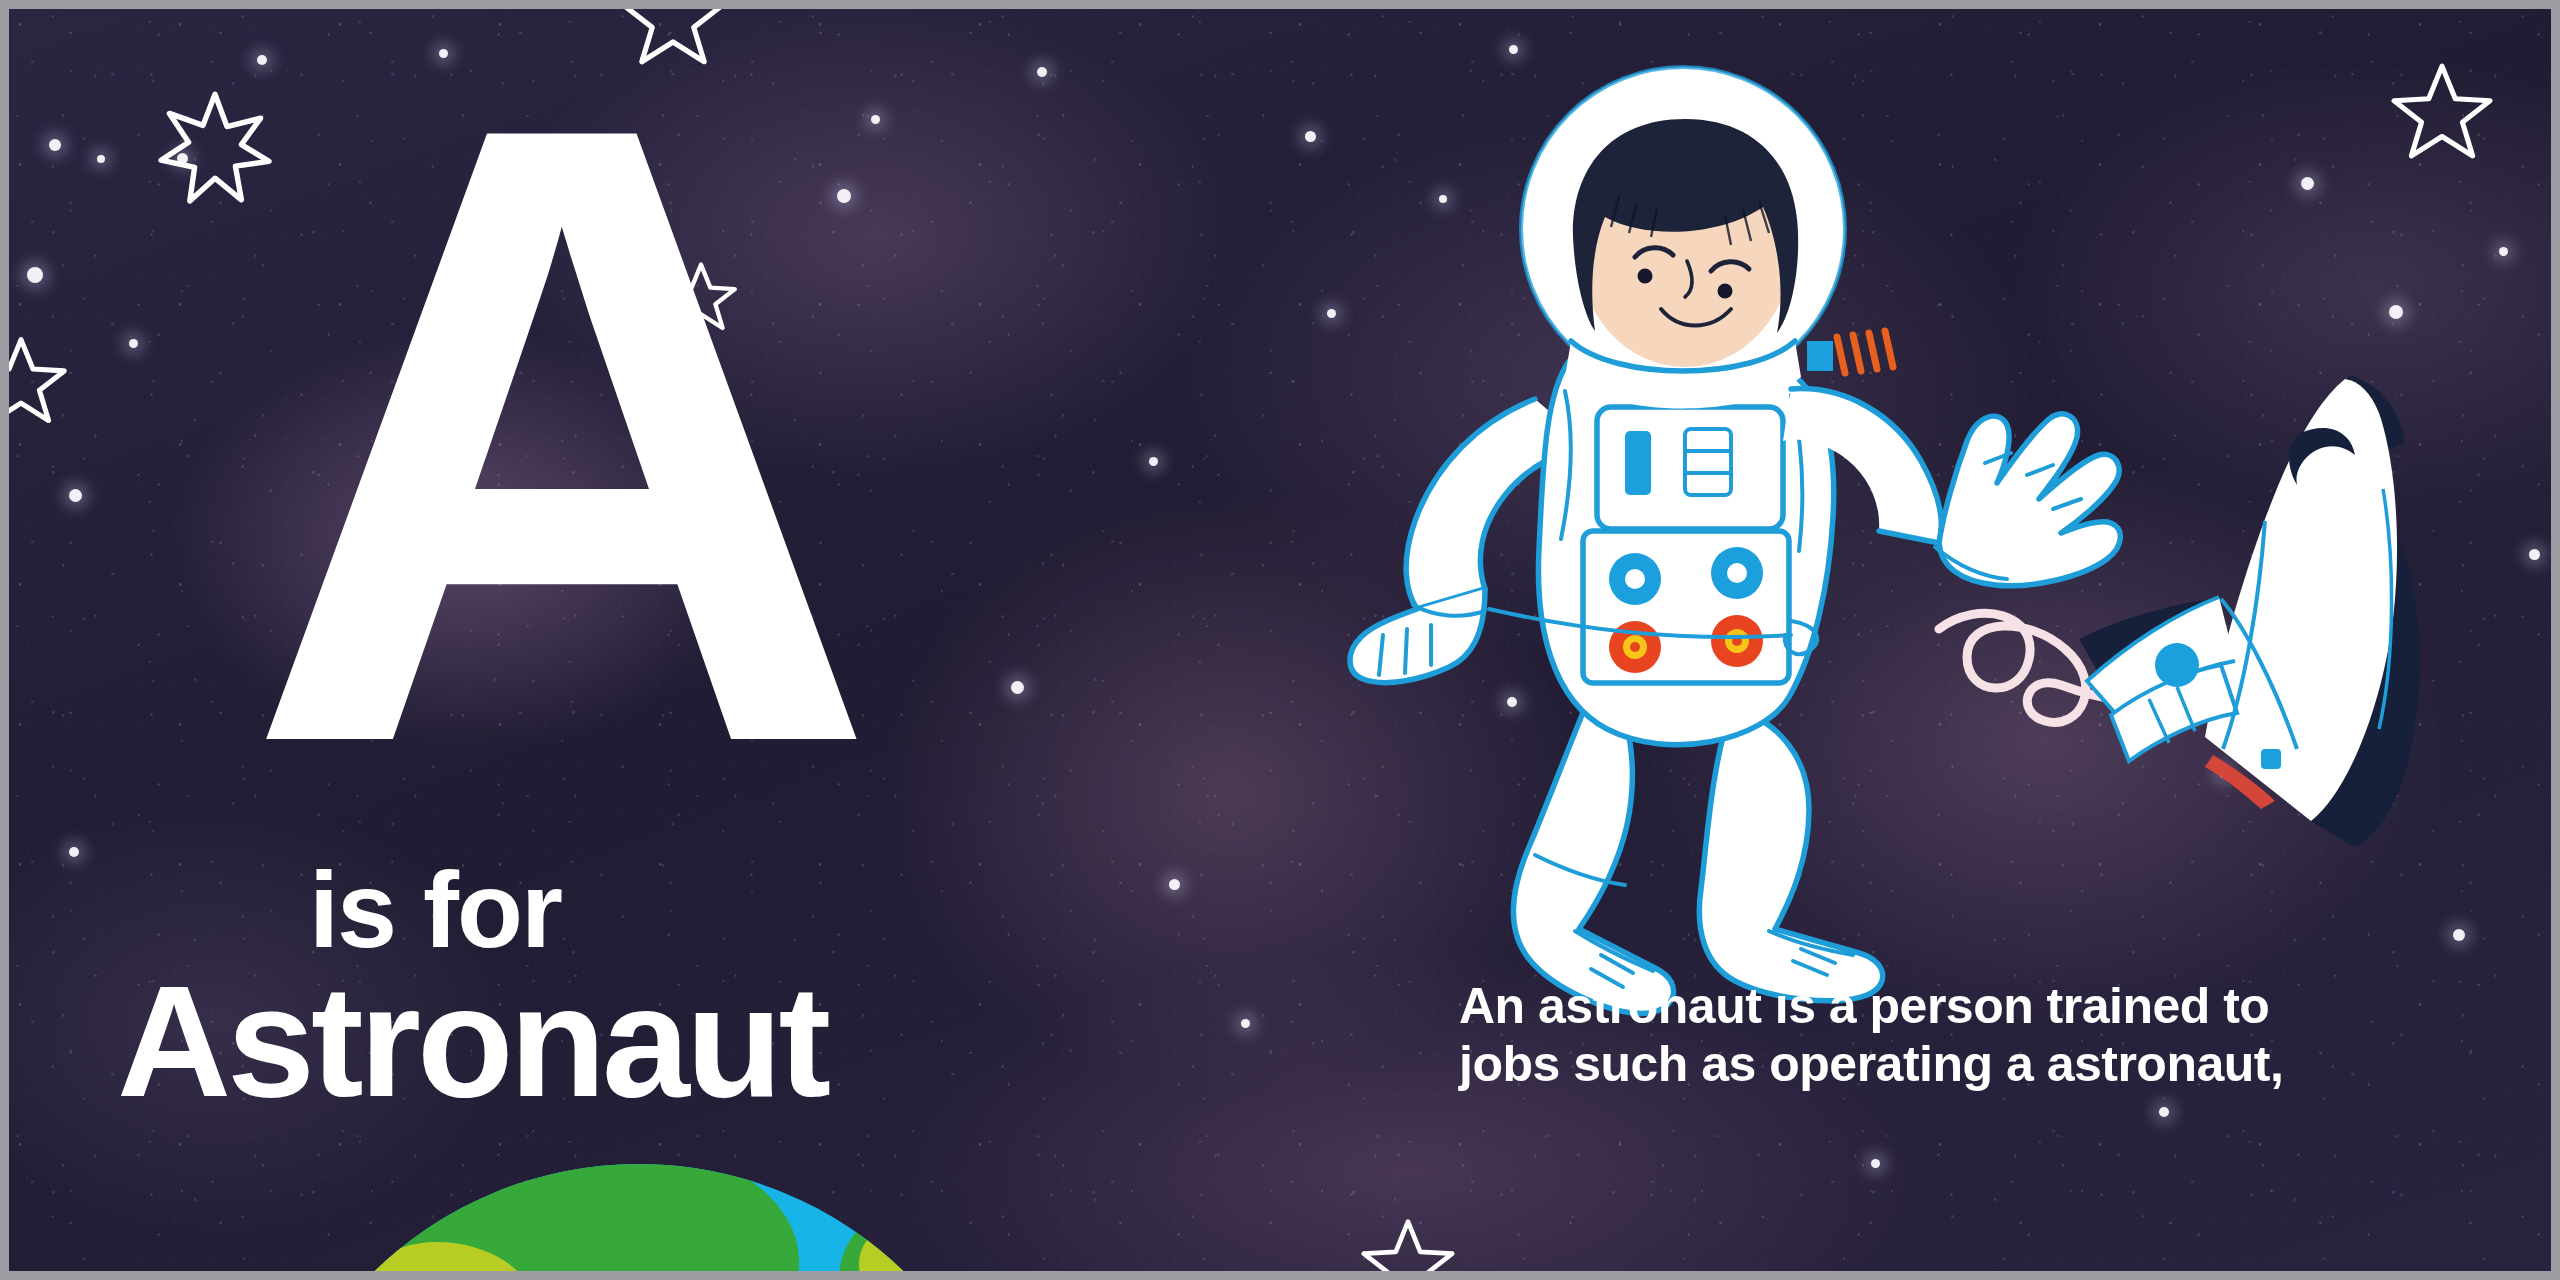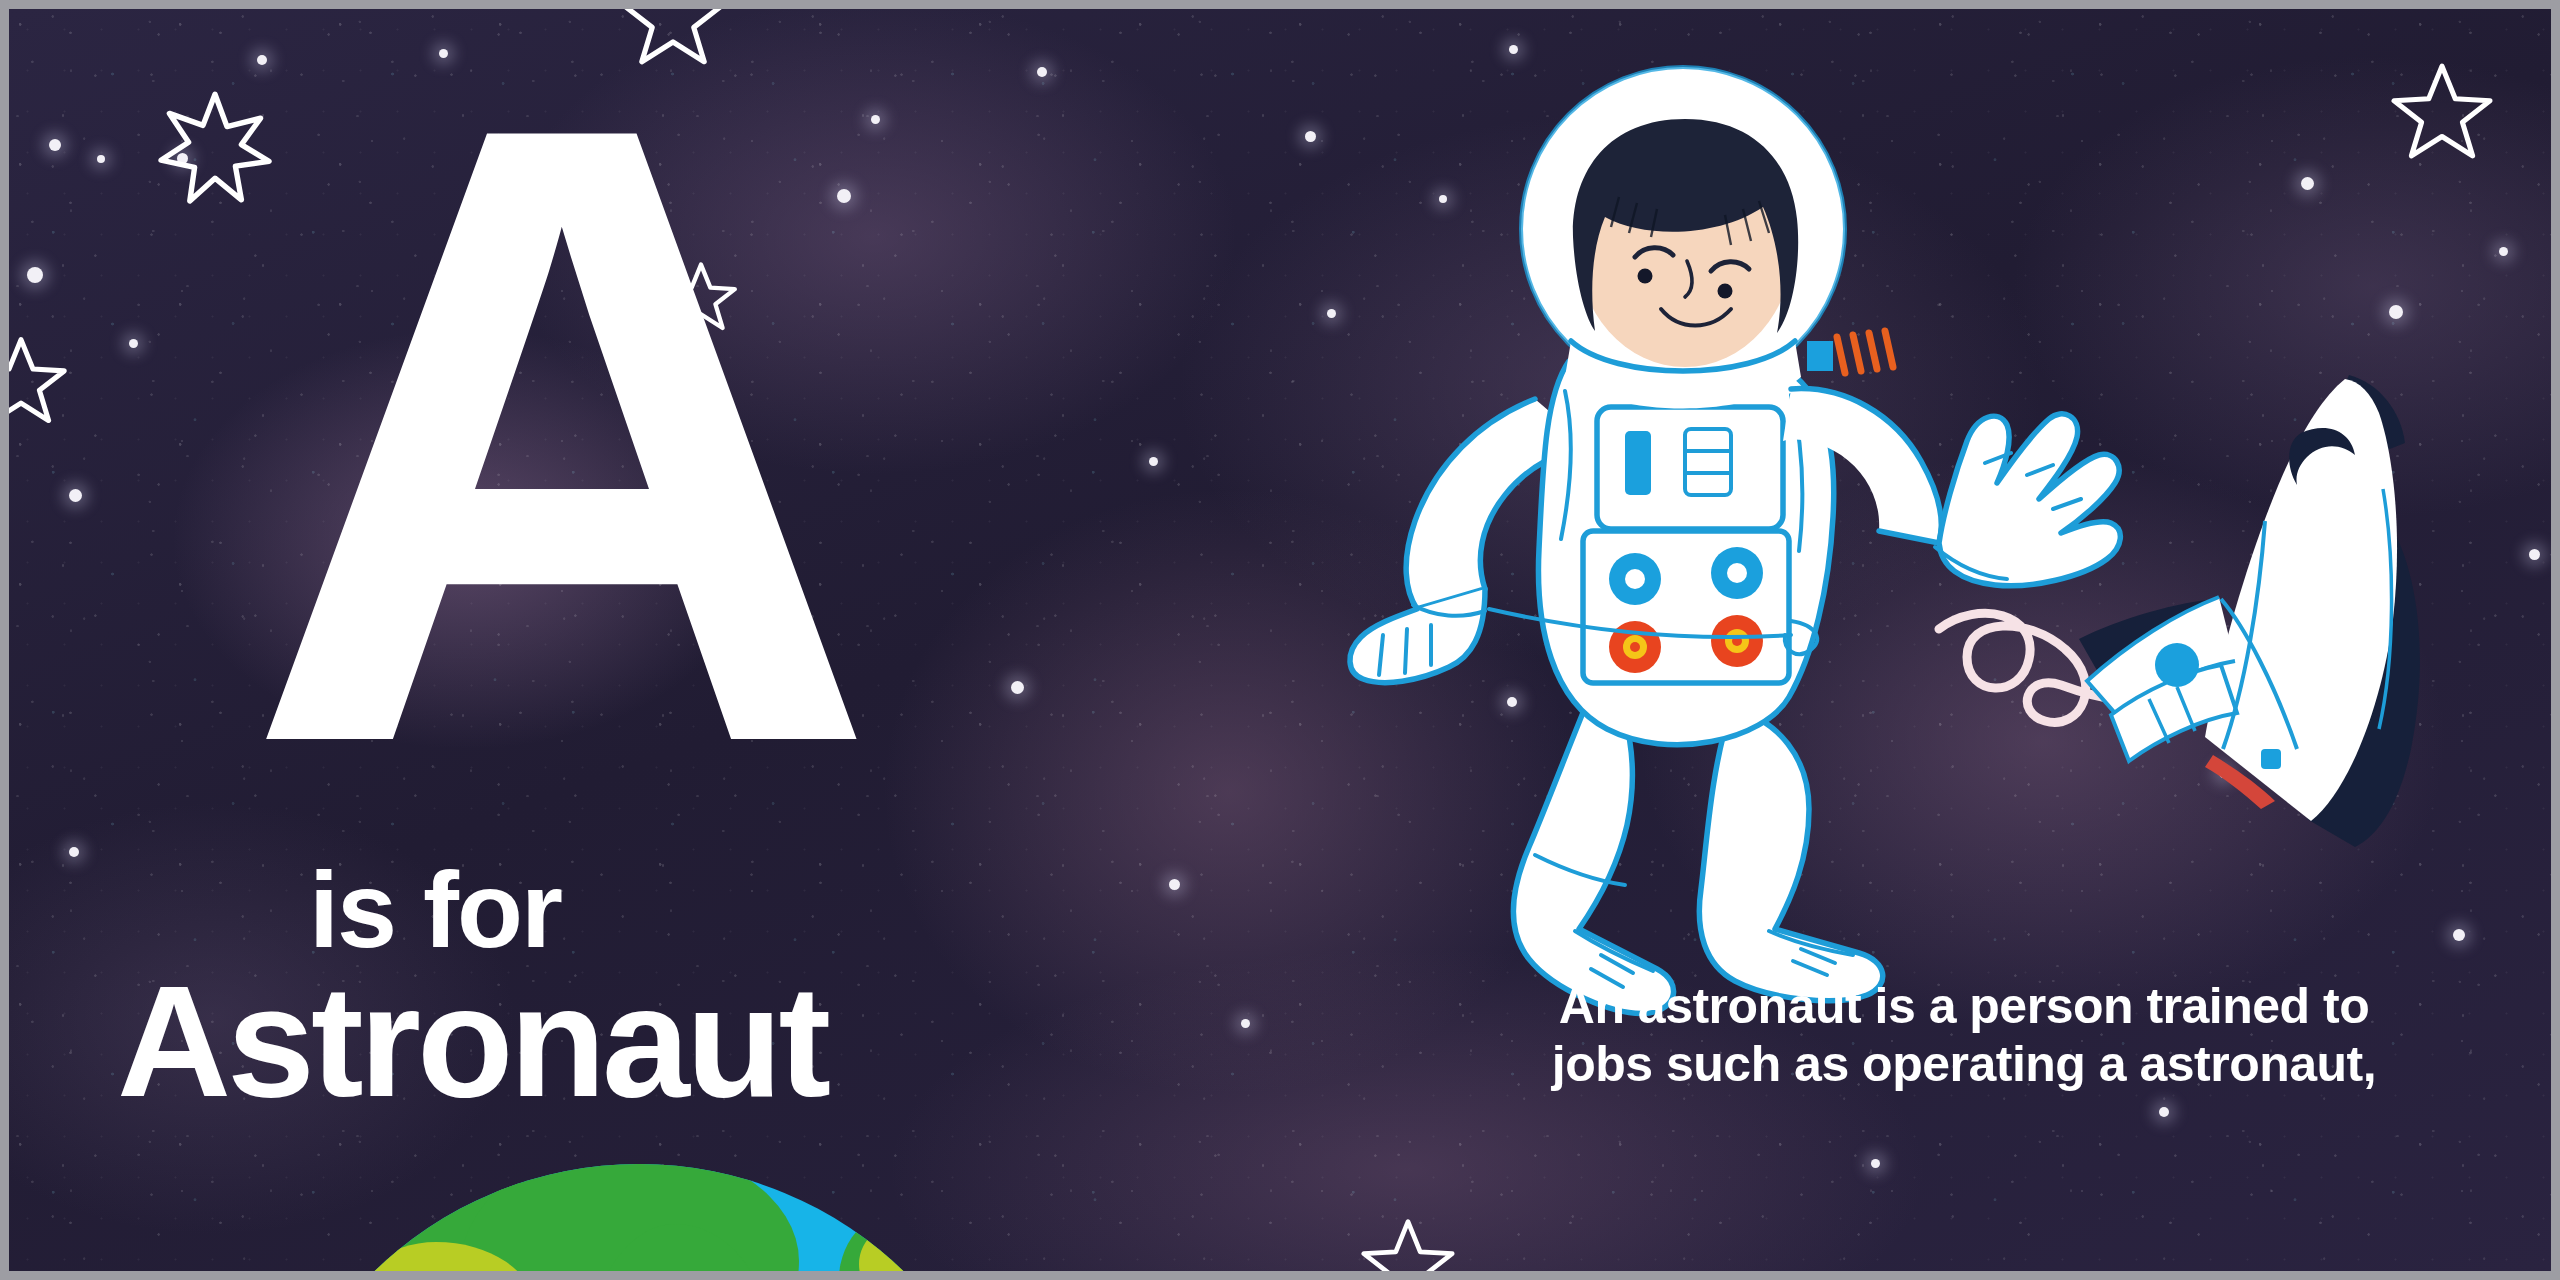--- a/index.html
+++ b/index.html
@@ -133,21 +133,21 @@
     white-space: nowrap;
     margin-left: 16px;
   }
 
   
   .body-copy {
     position: absolute;
     left: 1450px;
     top: 968px;
     width: 1010px;
-    text-align: center;
+    text-align: left;
     color: #ffffff;
     font-size: 50px;
     line-height: 58px;
     font-weight: bold;
     letter-spacing: -0.5px;
   }
 
   
   .earth {
     position: absolute;

